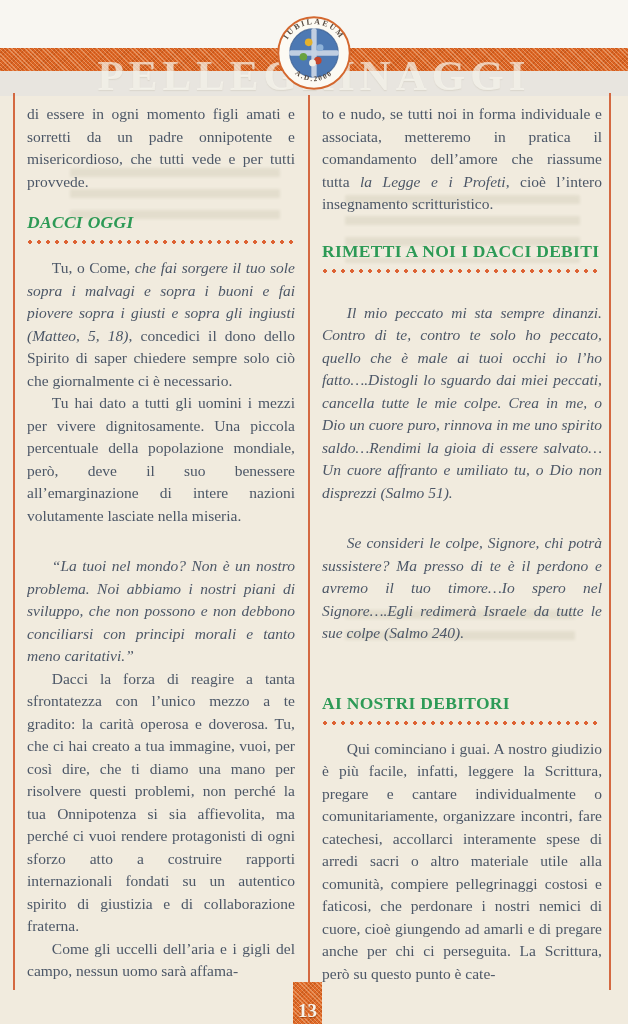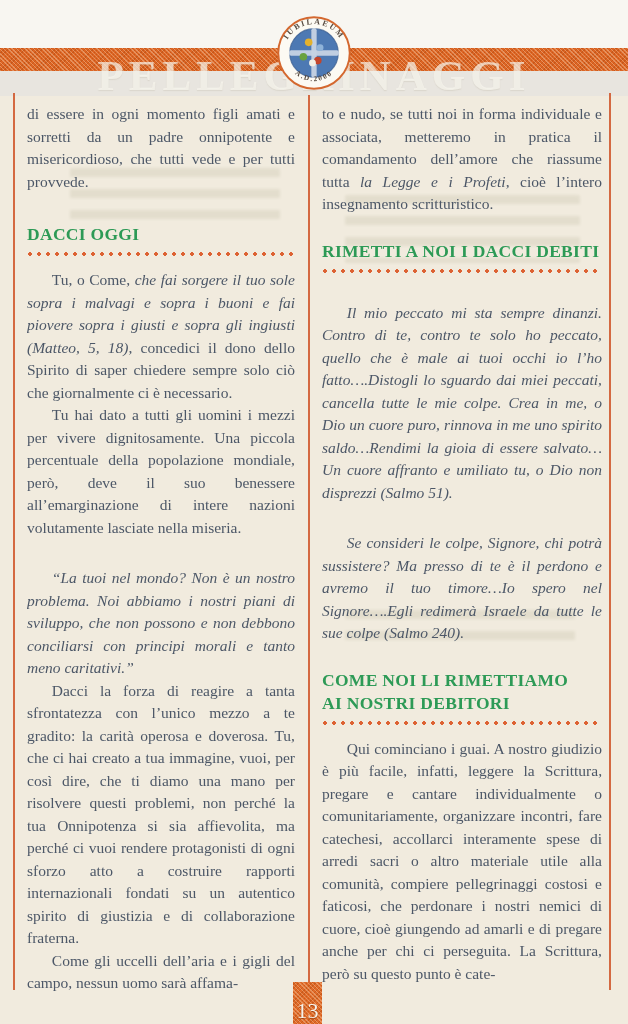--- a/index.html
+++ b/index.html
@@ -39,21 +39,21 @@
   .col.left{width:268px;height:100%;}
   .col.gap{width:27px;}
   .col.right{width:280px;height:100%;}
   p{margin:0;text-indent:1.6em;}
   p.noindent{text-indent:0;}
   .it{font-style:italic;margin-top:28px;}
   h2{
     color:#2d9a56;font-size:17.5px;line-height:23px;font-weight:bold;
     letter-spacing:.3px;margin:24px 0 5px;text-align:left;text-indent:0;
   }
-  h2.first-left{margin-top:30px;}
+  h2.first-left{margin-top:18px;font-style:italic;}
   .dotted-rule{
     height:6px;margin:2px 0 12px;
     background-image:radial-gradient(circle at 3px 3px,#dd6233 1.9px,rgba(0,0,0,0) 2.1px);
     background-size:9px 6px;background-repeat:repeat-x;
   }
   
   .bleed{
     position:absolute;opacity:.10;border-radius:2px;
     background:repeating-linear-gradient(180deg,#6d6d3f 0 9px,transparent 9px 21px);
     filter:blur(1.5px);pointer-events:none;
@@ -64,21 +64,21 @@
   
   .page-num-box{
     position:absolute;left:293px;bottom:0;width:29px;height:42px;
     background:
       repeating-linear-gradient(45deg, rgba(255,225,190,.35) 0 1px, transparent 1px 3px),
       repeating-linear-gradient(-45deg, rgba(150,55,0,.30) 0 1px, transparent 1px 3px),
       #e06a28;
     display:flex;align-items:flex-end;justify-content:center;
   }
   .page-num{
-    color:#f6f2ea;font-weight:normal;font-size:22px;line-height:26px;
+    color:#f6f2ea;font-weight:bold;font-size:19px;line-height:26px;
     text-shadow:0 1px 1px rgba(140,50,0,.8);
   }
   
   .logo-arc{fill:#55493f;font-size:10.5px;letter-spacing:2.6px;font-family:"Liberation Serif",serif;font-weight:bold;}
   .logo-arc.bottom{font-size:9.5px;letter-spacing:2.2px;}
 </style>
 </head>
 <body>
 
 <div class="page">
@@ -143,21 +143,21 @@
     <div class="col right">
       <p class="noindent"><span>to e nudo, se tutti noi in forma individuale e associata, metteremo in pratica il comandamento dell’amore che riassume tutta </span><span class="it">la Legge e i Profeti</span><span>, cioè l’intero insegnamento scritturistico.</span></p>
 
       <h2>RIMETTI A NOI I DACCI DEBITI</h2>
       <div class="dotted-rule"></div>
 
       <p class="it">Il mio peccato mi sta sempre dinanzi. Contro di te, contro te solo ho peccato, quello che è male ai tuoi occhi io l’ho fatto….Distogli lo sguardo dai miei peccati, cancella tutte le mie colpe. Crea in me, o Dio un cuore puro, rinnova in me uno spirito saldo…Rendimi la gioia di essere salvato…Un cuore affranto e umiliato tu, o Dio non disprezzi (Salmo 51).</p>
       <p class="it">Se consideri le colpe, Signore, chi potrà sussistere? Ma presso di te è il perdono e avremo il tuo timore…Io spero nel Signore….Egli redimerà Israele da tutte le sue colpe (Salmo 240).</p>
 
       <h2>
-        <span>COME NOI LI RIMETTIAMO</span><br>
+        <br>
         <span>AI NOSTRI DEBITORI</span>
       </h2>
       <div class="dotted-rule"></div>
 
       <p>Qui cominciano i guai. A nostro giudizio è più facile, infatti, leggere la Scrittura, pregare e cantare individualmente o comunitariamente, organizzare incontri, fare catechesi, accollarci interamente spese di arredi sacri o altro materiale utile alla comunità, compiere pellegrinaggi costosi e faticosi, che perdonare i nostri nemici di cuore, cioè giungendo ad amarli e di pregare anche per chi ci perseguita. La Scrittura, però su questo punto è cate-</p>
     </div>
   </div>
 
   <div class="page-num-box">
     <span class="page-num">13</span>

